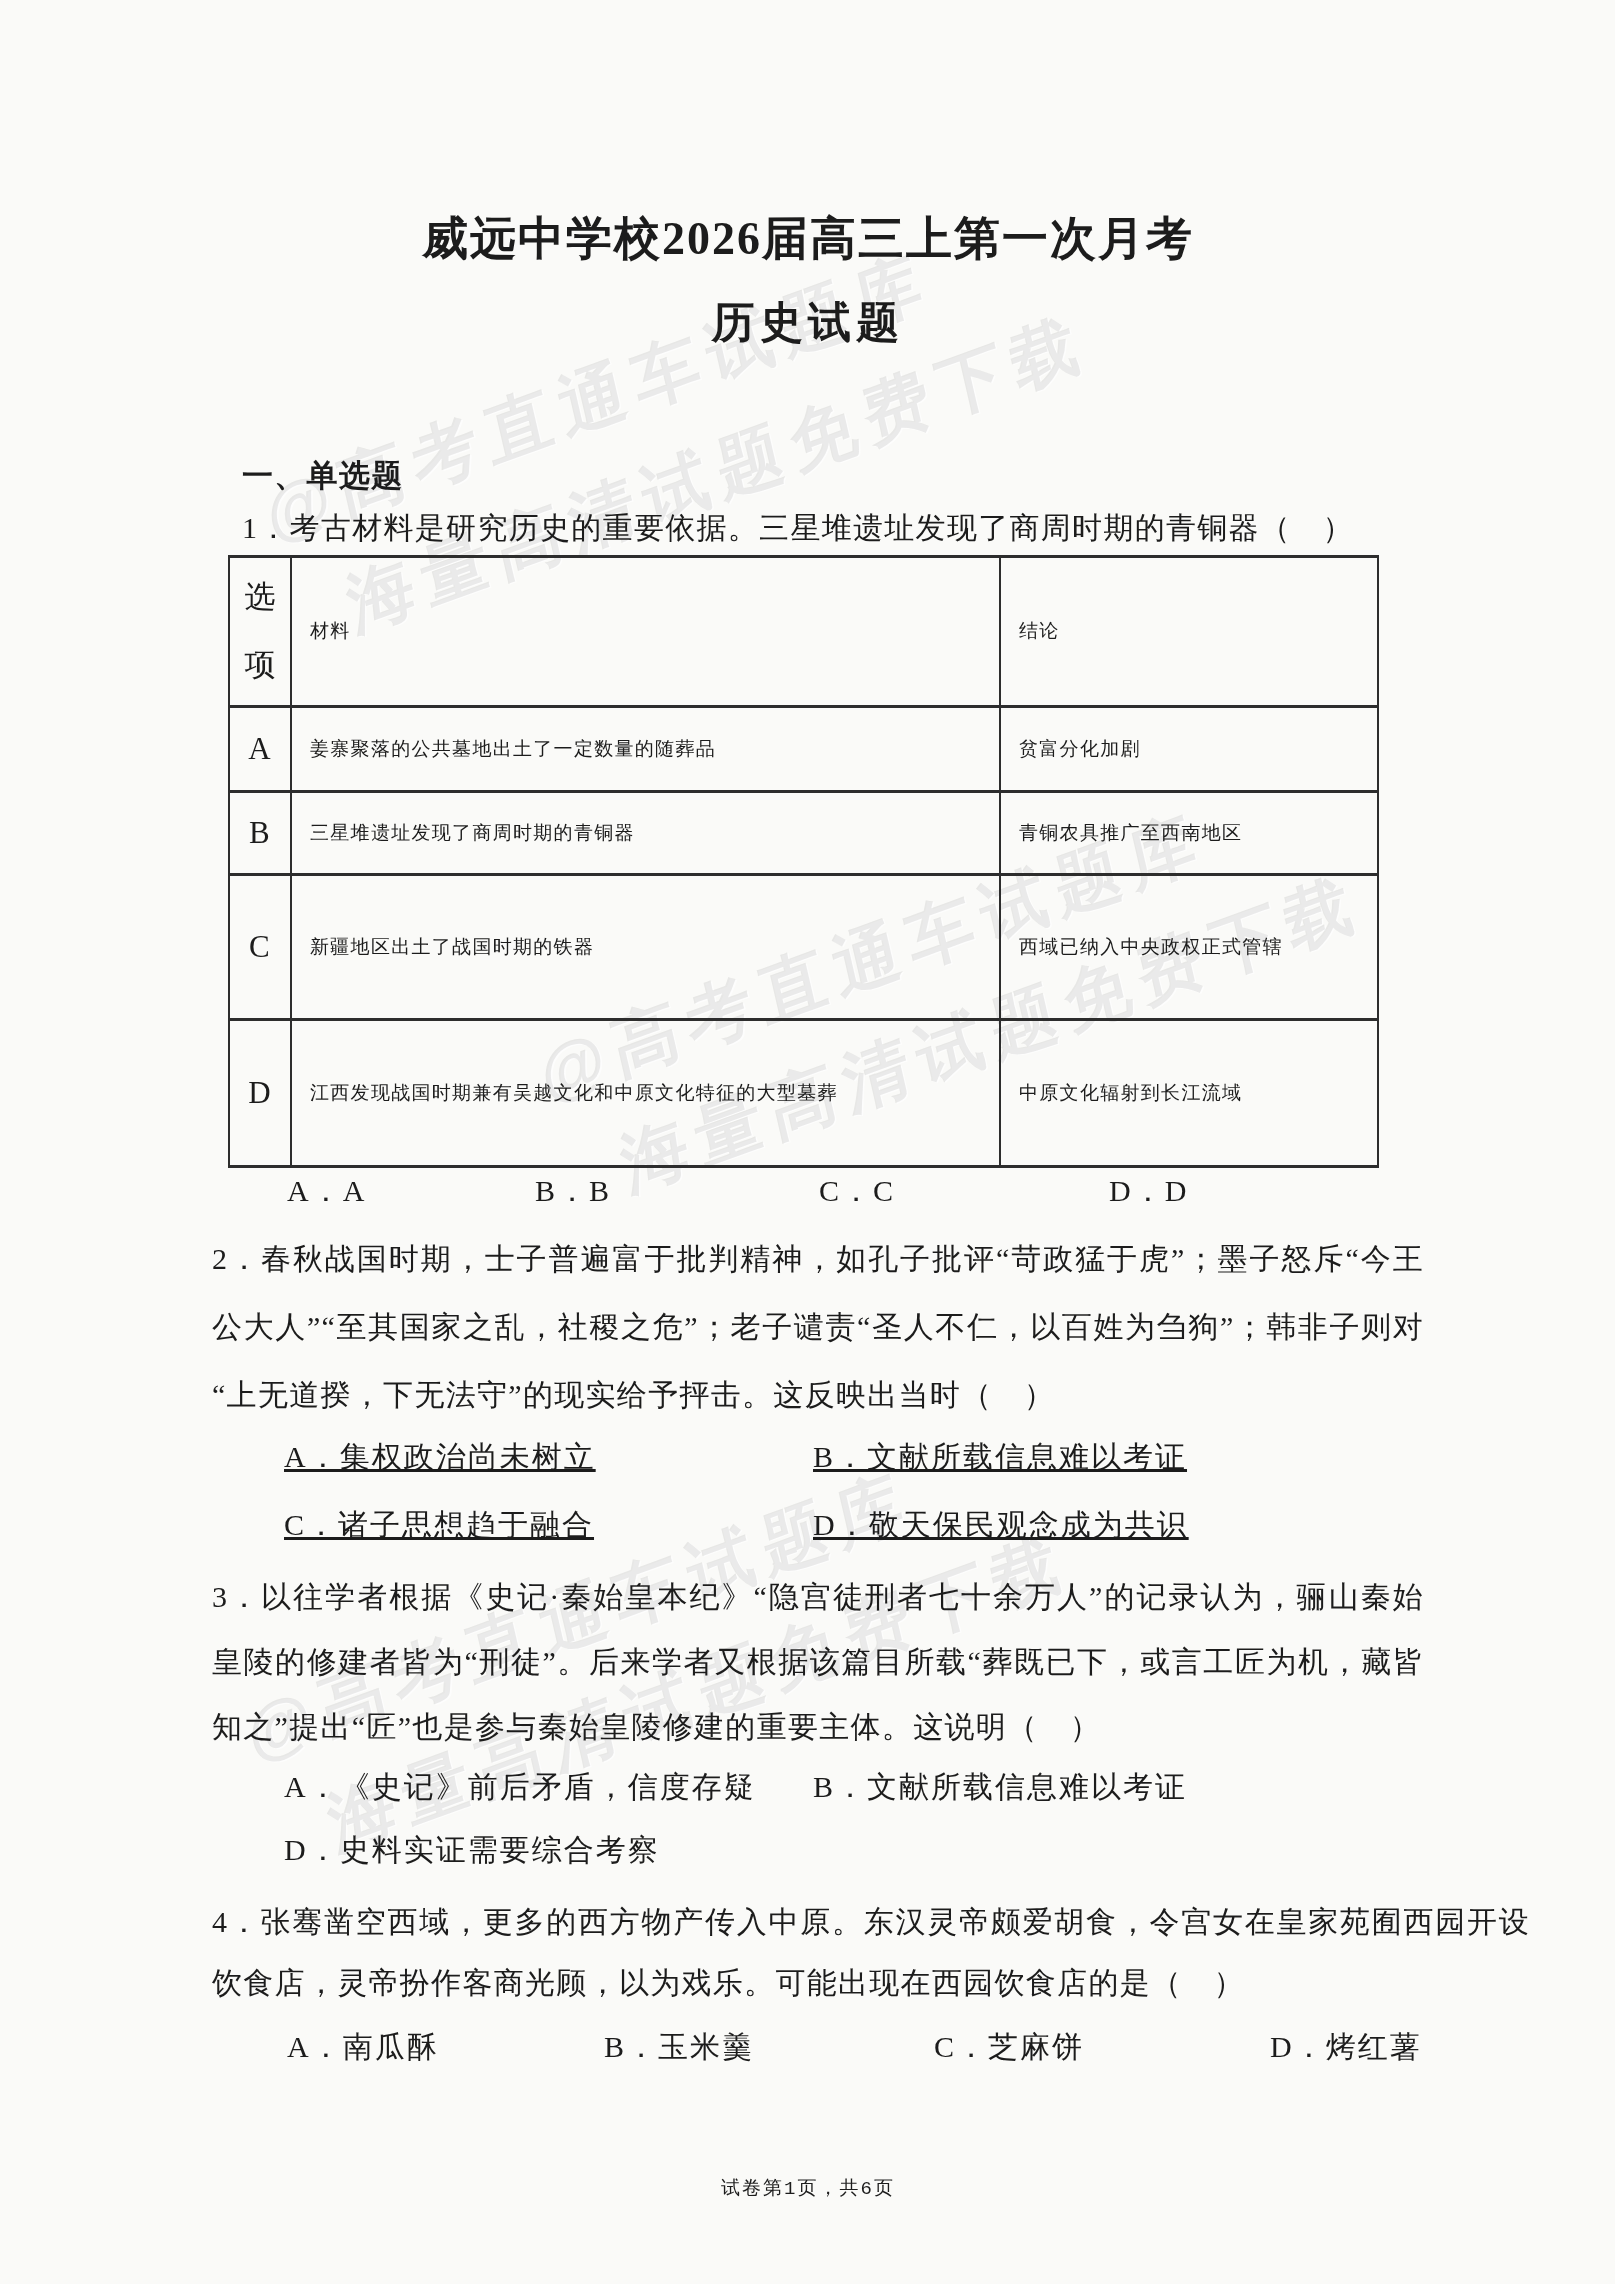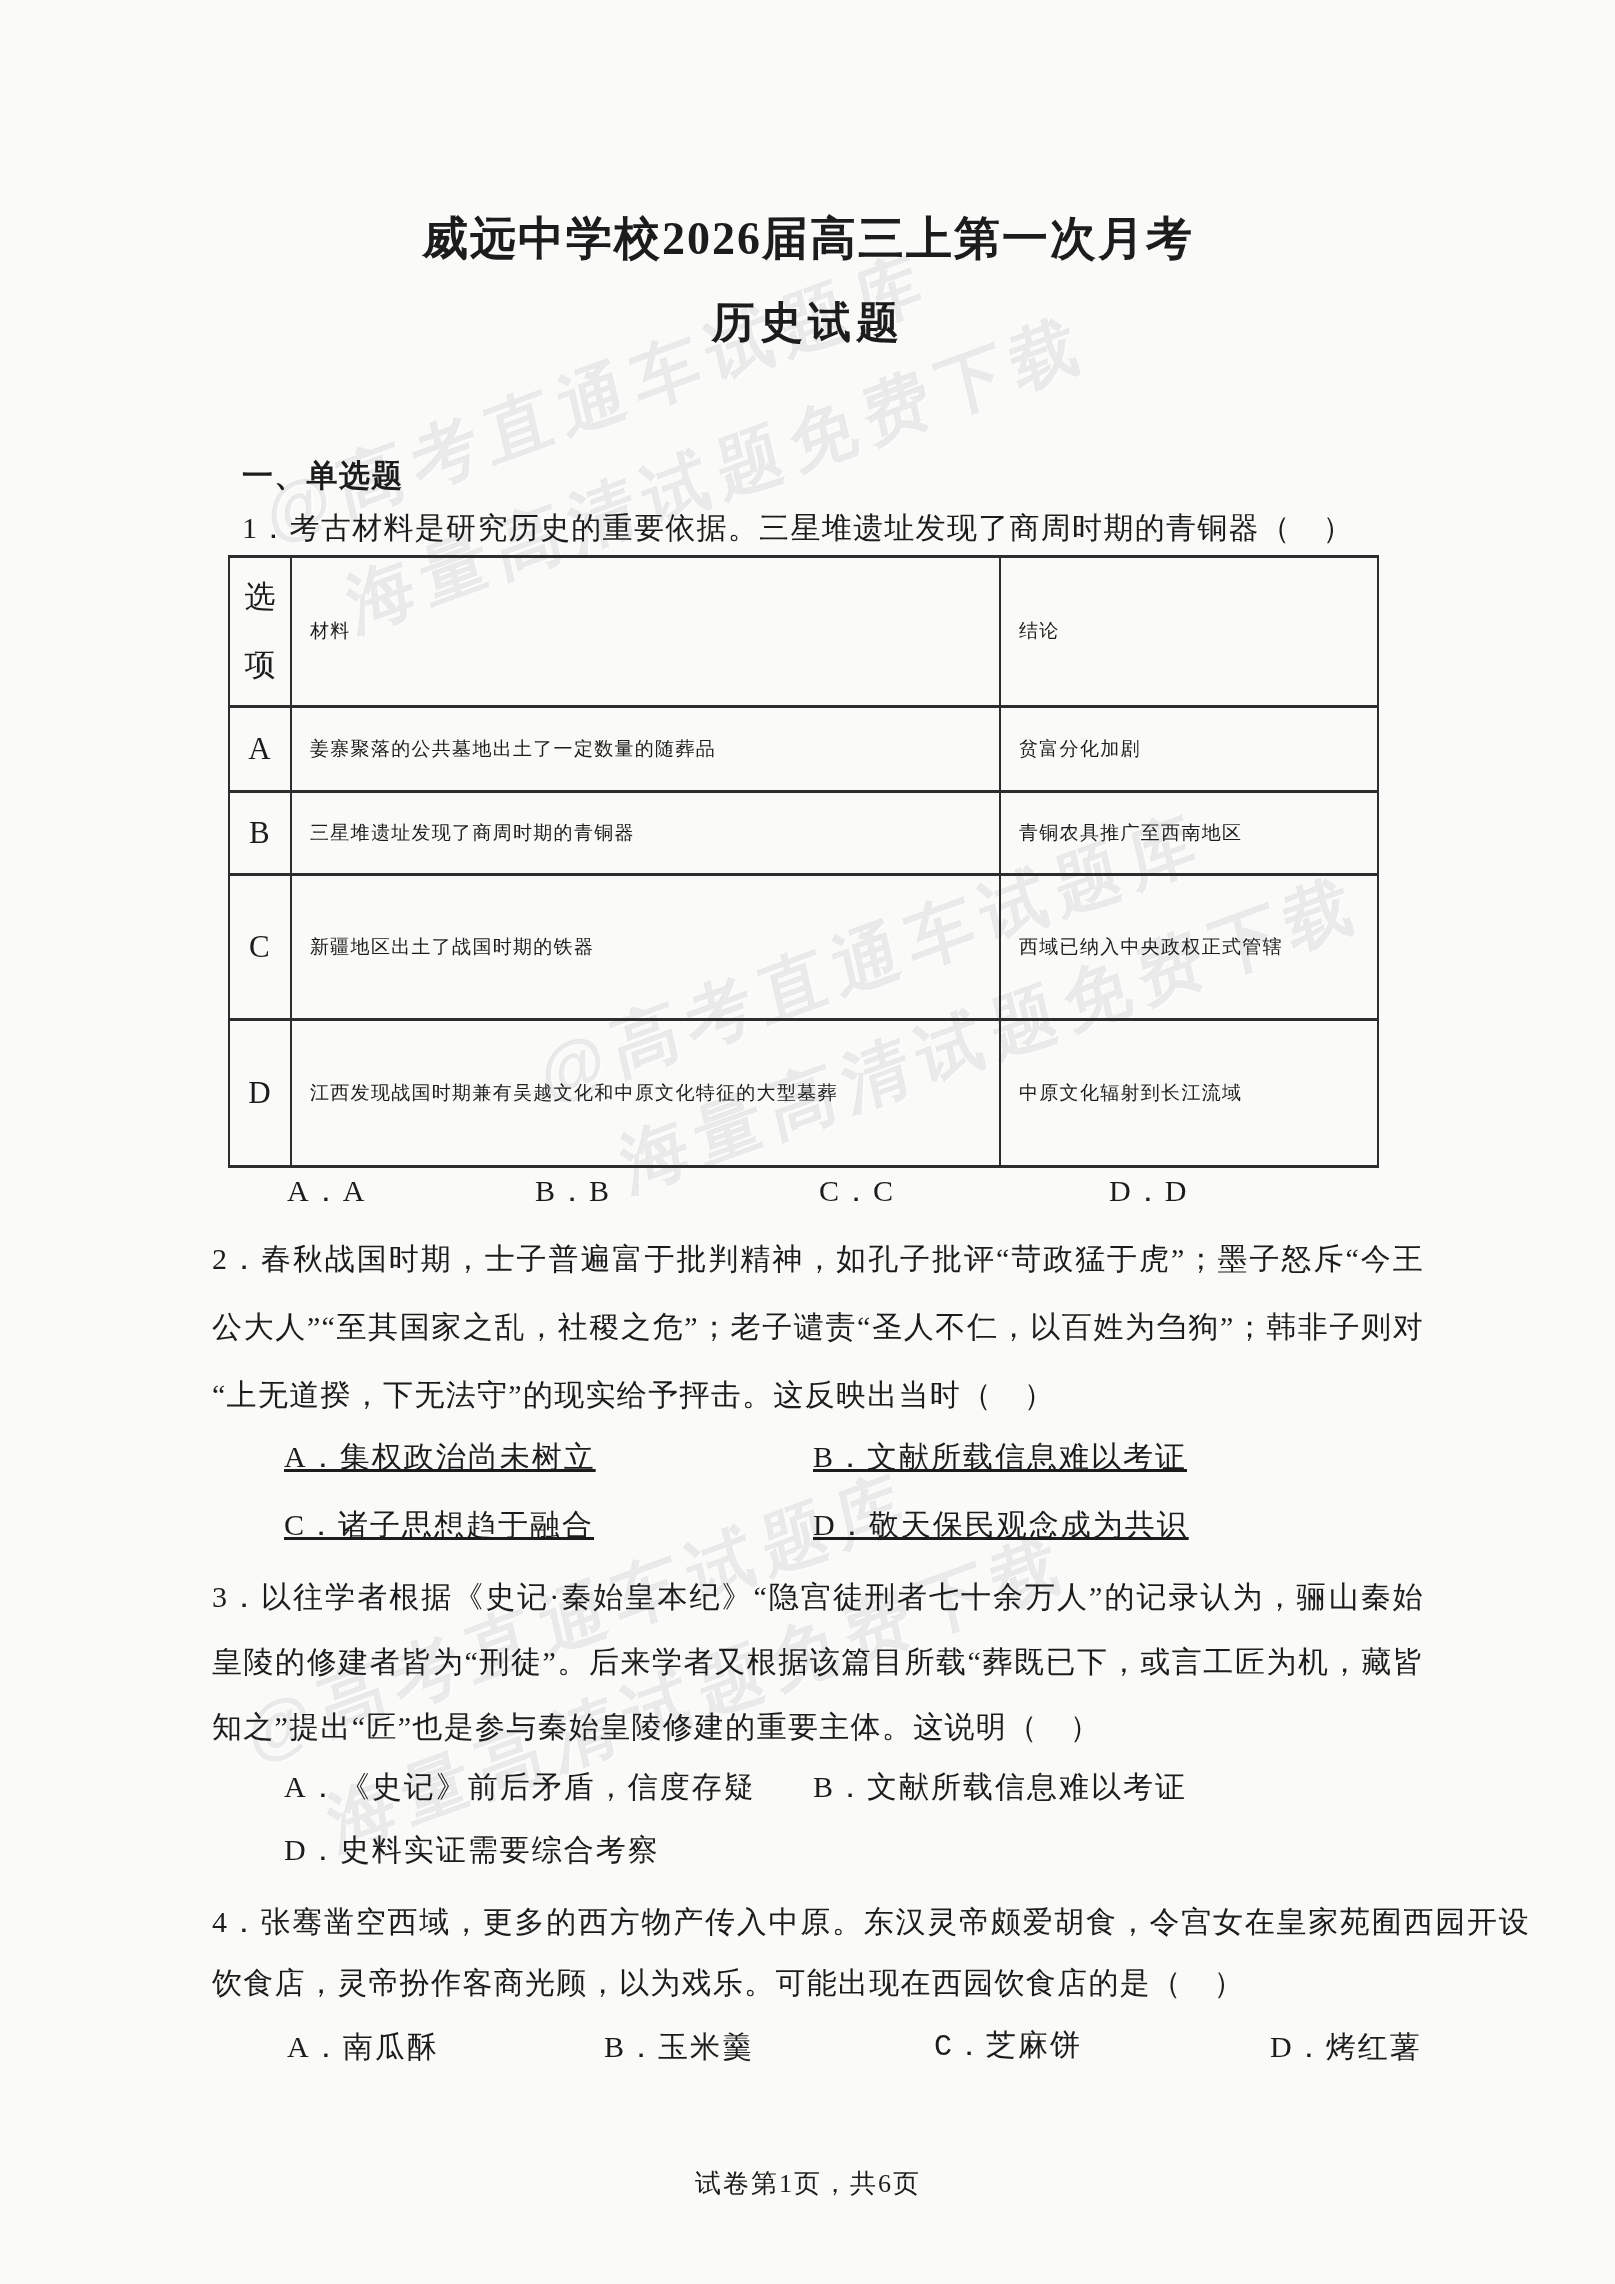--- a/index.html
+++ b/index.html
@@ -95,37 +95,38 @@
     margin: 3.9px 0 0 287px;
     display: flex;
     font-size: 30px; line-height: 38px; letter-spacing: 2px;
   }
   .opts-inline.q1 .o1 { width: 248px; }
   .opts-inline.q1 .o2 { width: 284px; }
   .opts-inline.q1 .o3 { width: 290px; }
   .opts-inline.q4 { margin-top: 15.6px; gap: 46px; }
   .opts-inline.q4 .o1 { width: 271px; }
   .opts-inline.q4 .o2 { width: 284px; }
-  .opts-inline.q4 .o3 { width: 290px; font-family: Liberation Mono, monospace; }
+  .opts-inline.q4 .o3 { width: 290px; }
   .opts-grid {
     margin: 9px 0 0 284px;
     display: grid;
     grid-template-columns: 529px auto;
     font-size: 30px; line-height: 38px; letter-spacing: 2px;
   }
   .opts-grid.q2 { row-gap: 30px; text-decoration: underline; }
   .opts-grid.q3 { row-gap: 25px; }
   
   .footer {
     position: absolute;
     left: 0; right: 0; bottom: 83px;
     text-align: center;
-    font-size: 26px;
+    font-size: 19px;
     letter-spacing: 2px;
     z-index: 1;
+    font-family: Liberation Mono, monospace;
   }
 </style>
 </head>
 <body>
 
 <div class="watermark" id="wm1" aria-hidden="true">
   <div class="wl">@高考直通车试题库</div>
   <div class="wl wl2">海量高清试题免费下载</div>
 </div>
 <div class="watermark" id="wm2" aria-hidden="true">

